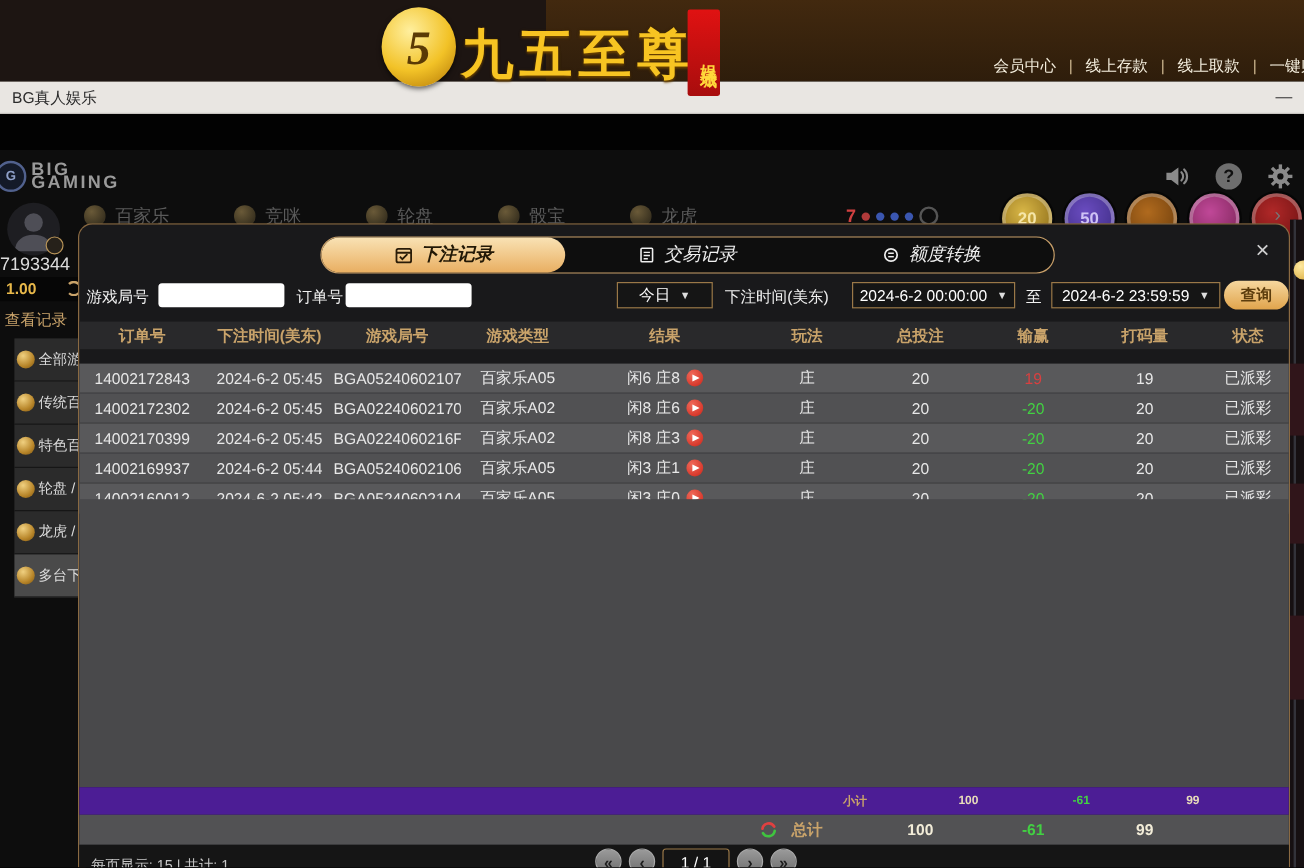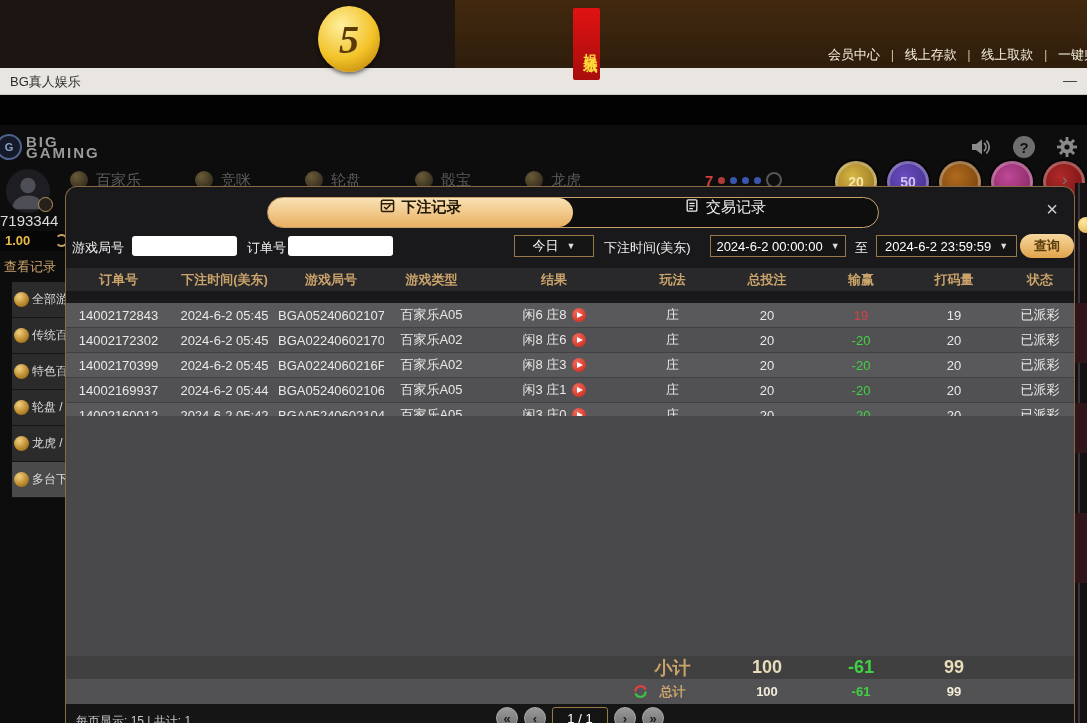--- a/index.html
+++ b/index.html
@@ -94,22 +94,22 @@
              background:radial-gradient(circle at 35% 30%, #ffe9a0, #d8a83a); }
 
   
   .modal { position:absolute; left:65px; top:61px; width:1010px; height:537px; background:#19191b;
            border:1px solid #8a6a42; border-bottom:none; border-radius:12px 12px 0 0;
            overflow:hidden; z-index:40; }
   .close-btn { position:absolute; right:16px; top:12px; color:#cfcfcf; font-size:20px; line-height:20px; cursor:pointer; }
 
   .tab-group { position:absolute; left:201px; top:10px; width:612px; height:31px;
                border:1px solid #c9a06a; border-radius:17px; background:#0e0e0e; display:flex; }
-  .tab { flex:1; display:flex; justify-content:center; gap:7px;
-         color:#f0f0f0; font-size:15px; cursor:pointer; border-radius:16px; }
+  .tab { flex:1; display:flex; align-items:center; justify-content:center; gap:7px;
+         color:#f0f0f0; font-size:15px; cursor:pointer; border-radius:16px;font-style:italic; }
   .tab.active { background:linear-gradient(#f9e2b4,#e9af62); color:#221806; font-weight:bold; }
 
   .filter-row { position:absolute; left:0; top:46px; width:1010px; height:28px; font-size:13px; color:#f0f0f0; }
   .filter-row .flabel { position:absolute; top:6px; }
   .txt-input { position:absolute; top:3px; width:105px; height:20px; background:#fff; border:none;
                border-radius:3px; padding:0 5px; font-size:12px; }
   .dd { position:absolute; top:2px; height:22px; background:#151515; border:1px solid #9a7848;
         color:#fff; display:flex; align-items:center; justify-content:center; gap:8px;
         font-size:13px; cursor:pointer; }
   .dd .caret { font-size:9px; color:#ddd; }
@@ -126,22 +126,22 @@
   .trow { height:25px; font-size:13px; color:#e8e8e8; border-bottom:1px solid #414143; }
   .trow.odd { background:#59595b; }
   .trow.even { background:#515153; }
   .result-cell { display:flex; align-items:center; justify-content:center; gap:5px; }
   .play-ic { width:14px; height:14px; border-radius:50%;
              background:radial-gradient(circle at 35% 30%, #f06a5a, #cc2418); position:relative; flex:0 0 14px; }
   .play-ic::after { content:""; position:absolute; left:5px; top:4px; border-left:6px solid #fff;
                     border-top:3px solid transparent; border-bottom:3px solid transparent; }
   .empty-zone { position:absolute; left:0; top:229px; width:1010px; height:240px; background:#49494b; }
 
-  .subtotal-row { position:absolute; left:0; top:469px; width:1010px; height:23px; background:#404040;
-                  font-size:18px; }
+  .subtotal-row { position:absolute; left:0; top:469px; width:1010px; height:23px; background:#4c1d95;
+                  font-size:10px;padding-left:40px; }
   .total-row { position:absolute; left:0; top:492px; width:1010px; height:25px; background:#525254;
                font-size:13px; }
   .sum-label { color:#c9a36a; font-weight:bold; }
   .sum-val { color:#e8dcba; font-weight:bold; }
   .loss-val { color:#42d142; font-weight:bold; }
   .refresh-ic { position:absolute; left:566px; top:4px; width:17px; height:17px; cursor:pointer; }
 
   .pager { position:absolute; left:0; top:517px; width:1010px; height:30px; background:#151515; }
   .pager-summary { position:absolute; left:10px; top:9px; font-size:12px; color:#c8c8c8; white-space:nowrap; }
   .pager-ctrls { position:absolute; left:430px; top:3px; display:flex; gap:6px; align-items:center; }
@@ -152,20 +152,21 @@
             color:#fff; font-size:13px; display:flex; align-items:center; justify-content:center; }
 </style>
 </head>
 <body>
 
 <div class="screen">
 
   <div class="top-header">
     <div class="header-left"></div>
     <div class="logo-circle">5</div>
+    <div class="brand-title">九五至尊</div>
     <div class="brand-ribbon">娱乐城</div>
     <div class="top-links">
       <span class="lnk">会员中心</span>
       <span class="sep">|</span>
       <span class="lnk">线上存款</span>
       <span class="sep">|</span>
       <span class="lnk">线上取款</span>
       <span class="sep">|</span>
       <span class="lnk">一键归户</span>
     </div>
@@ -307,20 +308,28 @@
         </div>
         <div class="tab">
           <svg width="14" height="15" viewBox="0 0 16 16">
             <rect x="2.5" y="1.5" width="11" height="13" rx="1" fill="none" stroke="#eee" stroke-width="1.5"></rect>
             <line x1="5" y1="5.5" x2="11" y2="5.5" stroke="#eee" stroke-width="1.4"></line>
             <line x1="5" y1="8.5" x2="11" y2="8.5" stroke="#eee" stroke-width="1.4"></line>
             <line x1="5" y1="11.5" x2="9" y2="11.5" stroke="#eee" stroke-width="1.4"></line>
           </svg>
           <span>交易记录</span>
         </div>
+        <div class="tab">
+          <svg width="15" height="15" viewBox="0 0 16 16">
+            <circle cx="8" cy="8" r="5.5" fill="none" stroke="#eee" stroke-width="1.5"></circle>
+            <line x1="5.5" y1="6.5" x2="10.5" y2="6.5" stroke="#eee" stroke-width="1.3"></line>
+            <line x1="5.5" y1="9.5" x2="10.5" y2="9.5" stroke="#eee" stroke-width="1.3"></line>
+          </svg>
+          <span>额度转换</span>
+        </div>
       </div>
 
       <div class="filter-row">
         <span class="flabel" style="left:6px">游戏局号</span>
         <input class="txt-input" style="left: 66px;">
         <span class="flabel" style="left:181px">订单号</span>
         <input class="txt-input" style="left: 222px;">
         <div class="dd" style="left:448px;width:80px">
           <span>今日</span>
             <span class="caret">▼</span>

